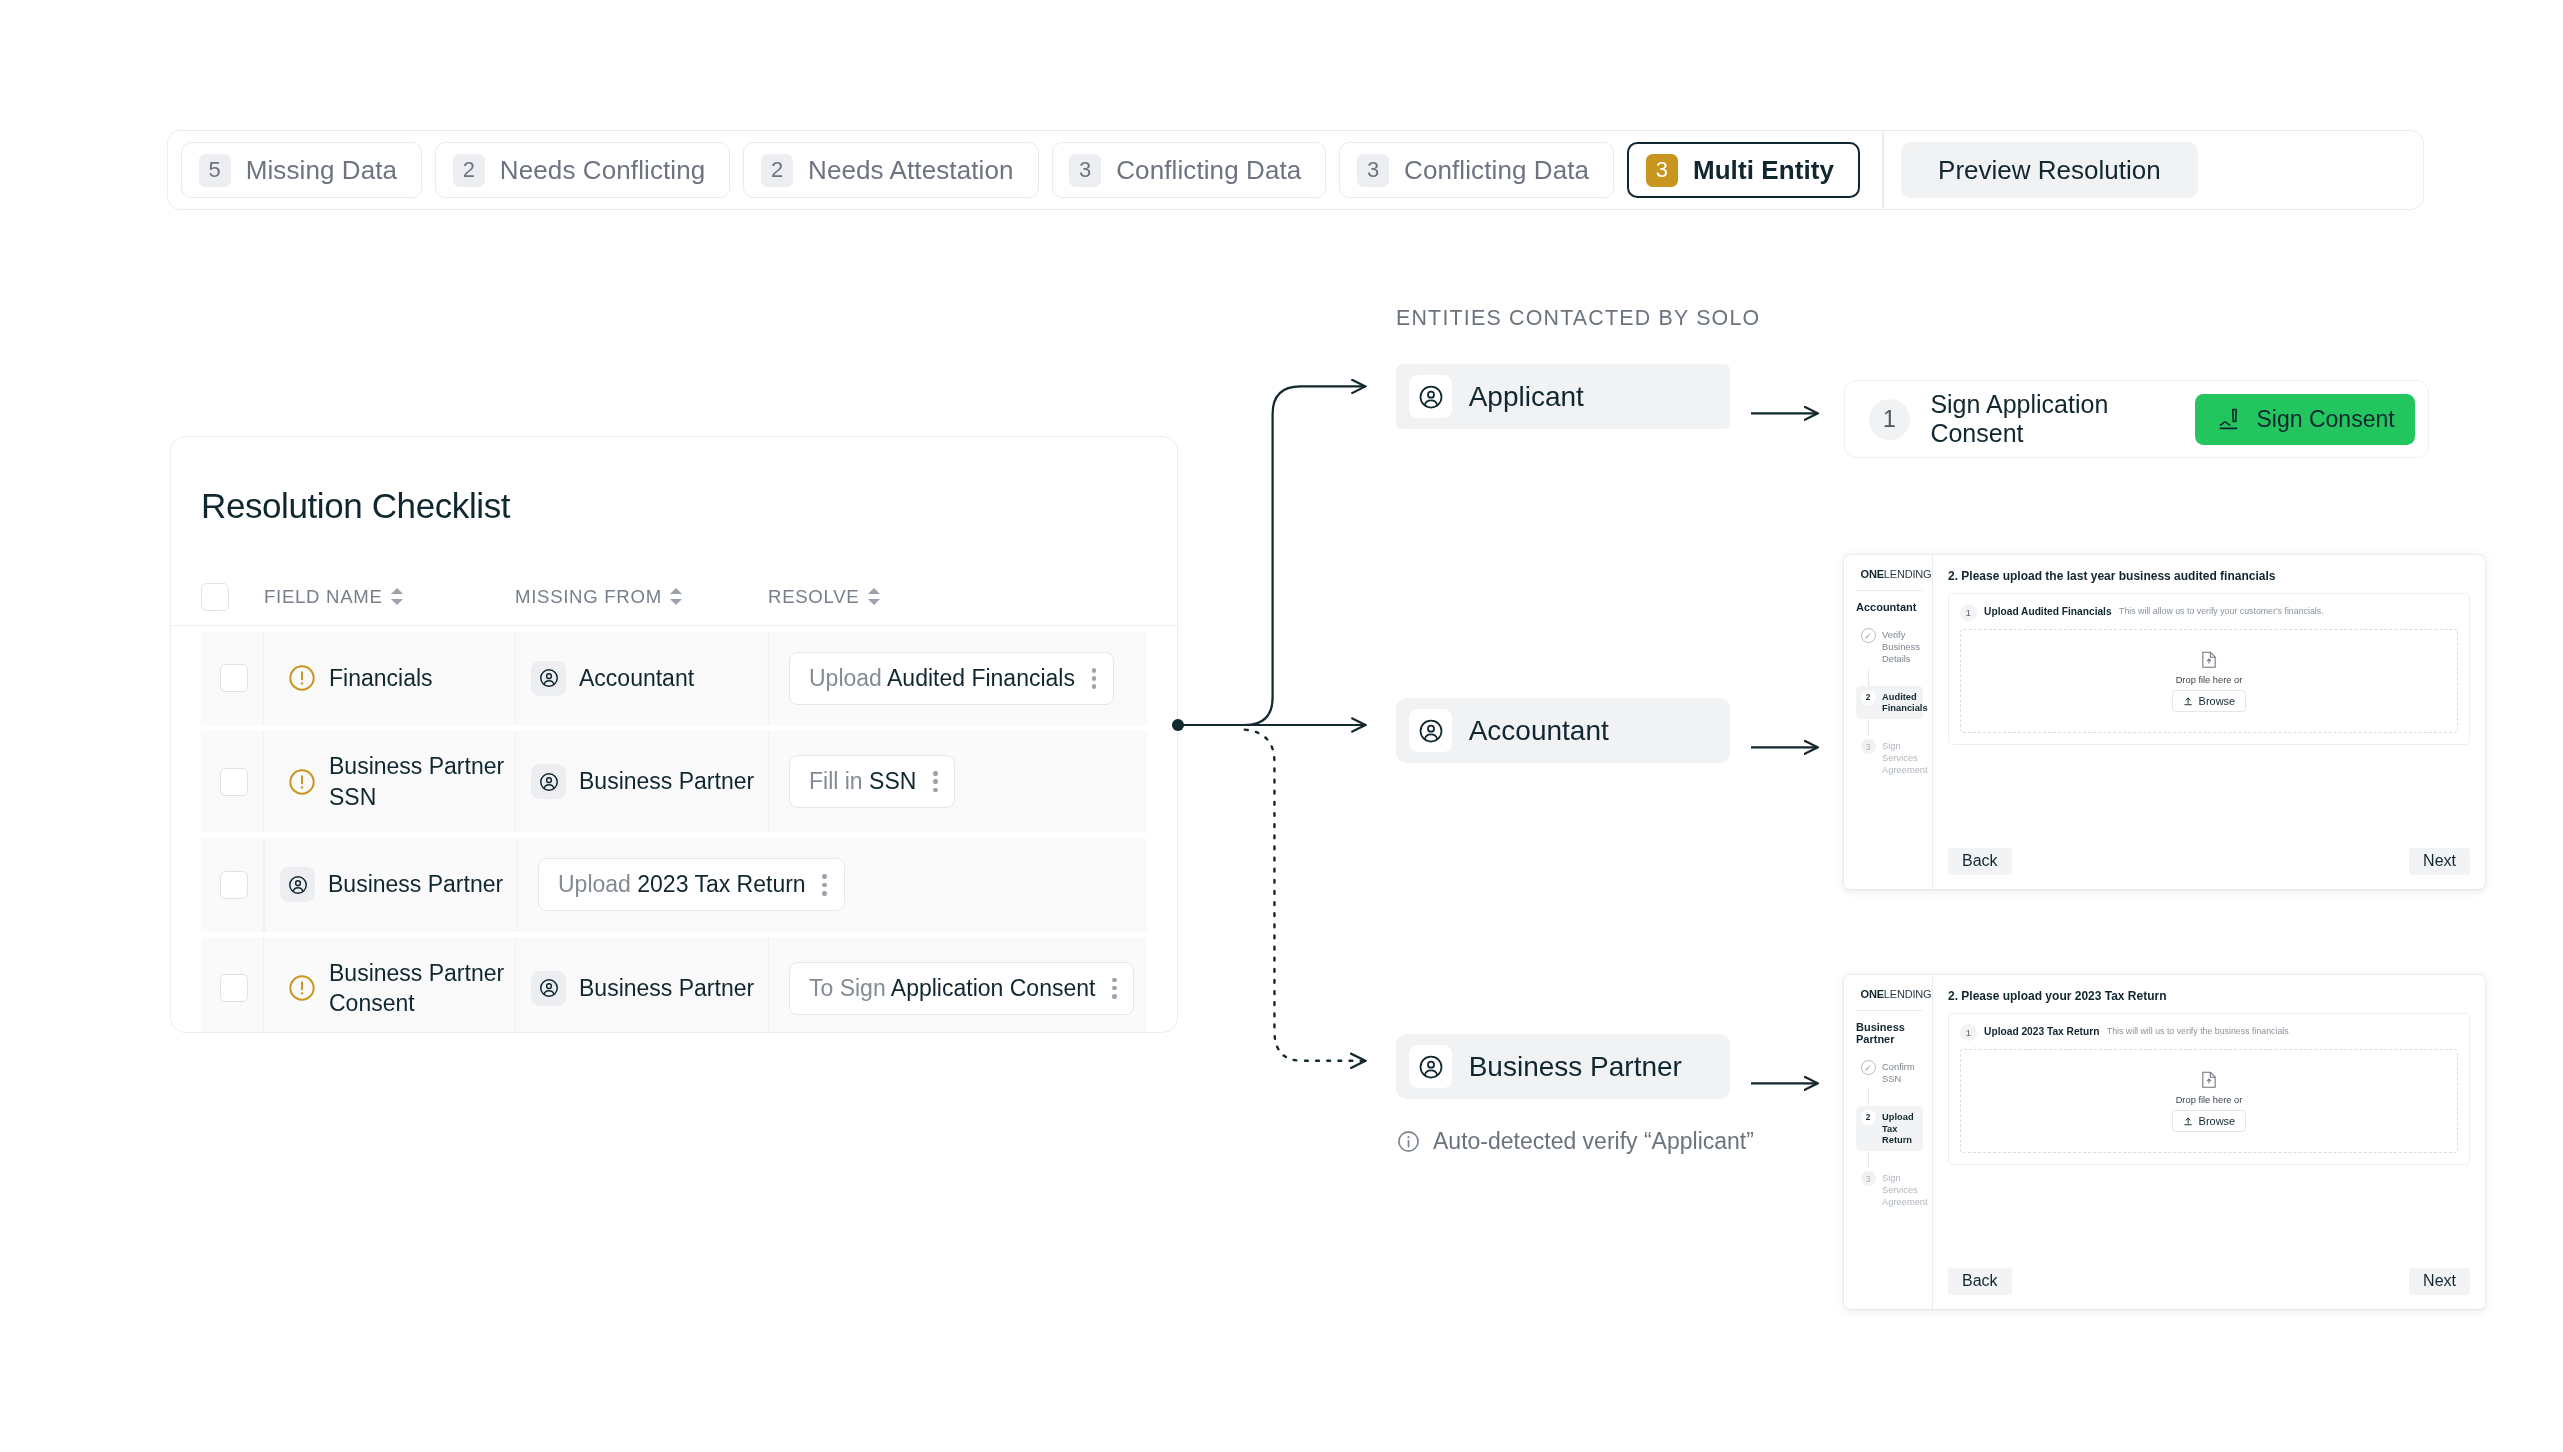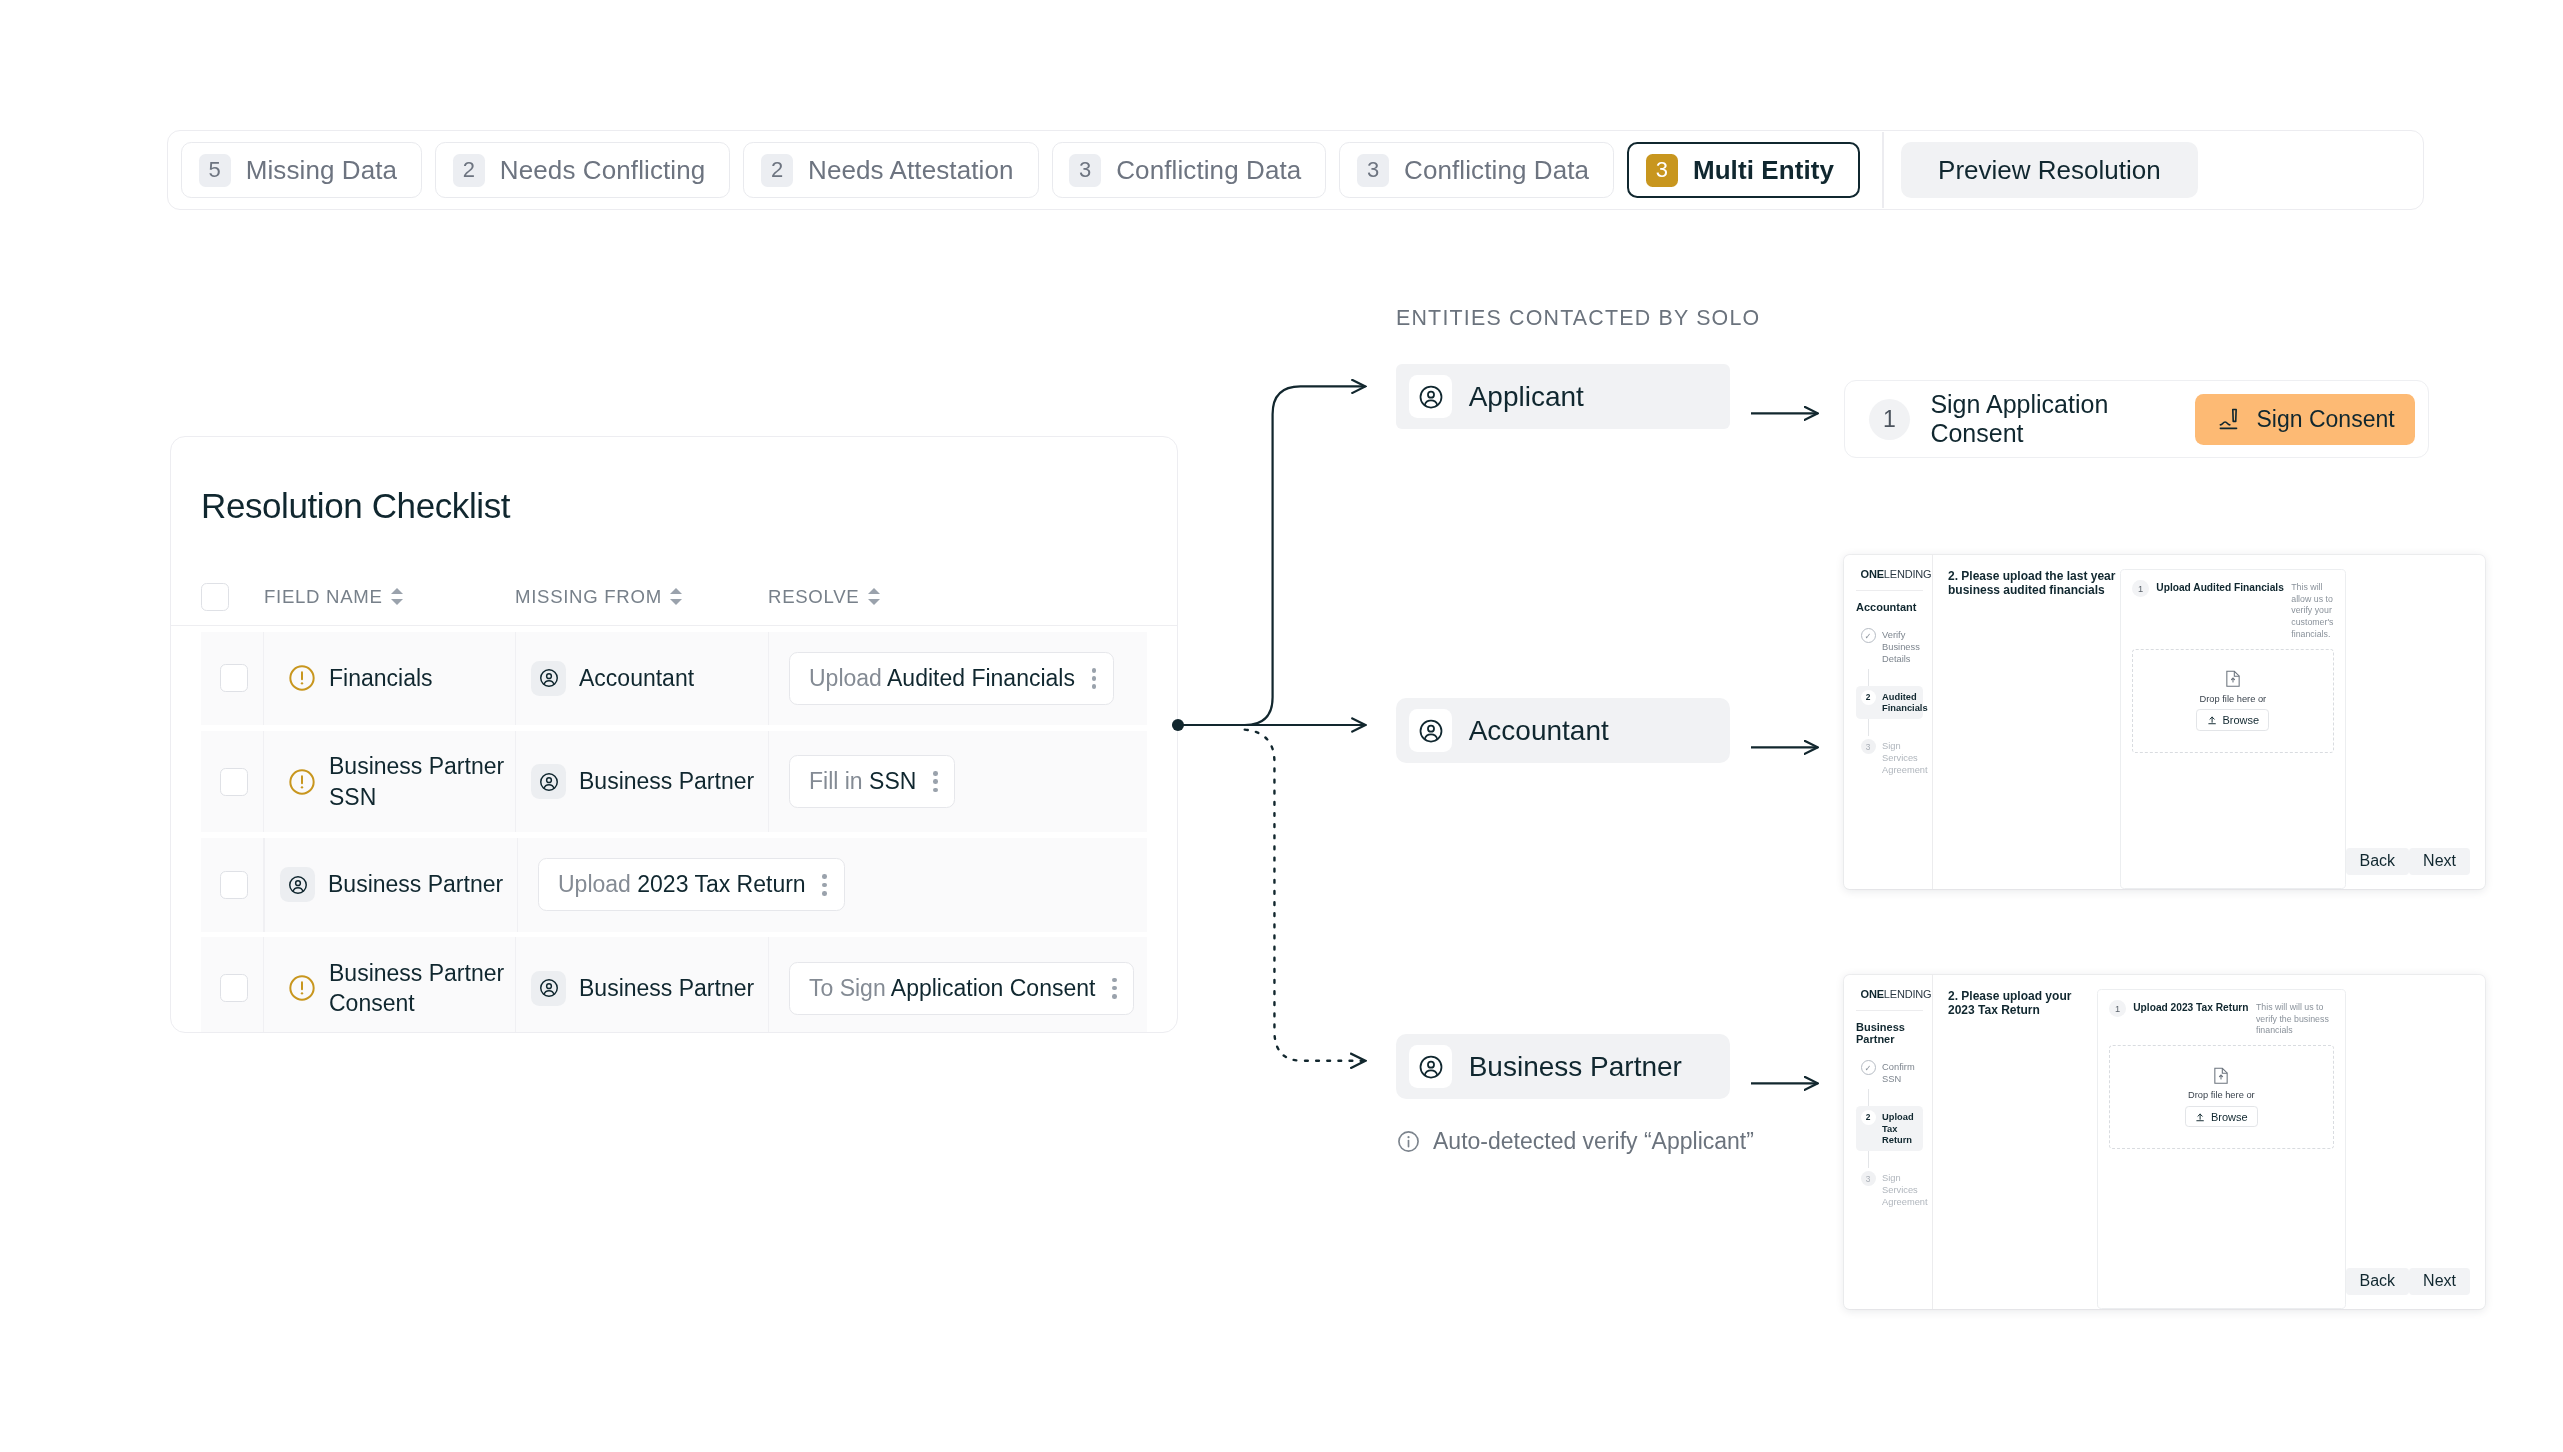--- a/index.html
+++ b/index.html
@@ -131,21 +131,21 @@
     background: #fff; border: 1.9px solid #eeeff2; border-radius: 12px;
     display: flex; align-items: center; padding: 0 13px 0 24px; gap: 20.4px;
   }
   .num-circle {
     width: 41px; height: 41px; border-radius: 50%; background: #f1f2f4;
     display: flex; align-items: center; justify-content: center;
     font-size: 23px; color: #4b535d; flex: none;
   }
   .consent-card .ctitle { font-size: 25px; color: #10272f; flex: 1; }
   .sign-btn {
-    display: flex; align-items: center; gap: 15px; background: #fdba74;
+    display: flex; align-items: center; gap: 15px; background: #22c55e;
     border: none; border-radius: 8.4px; padding: 12px 20.4px; font-size: 23px;
     color: #10272f; font-family: inherit; cursor: pointer;
   }
 
   .mock {
     position: absolute; width: 641px; height: 334px;
     background: #fff; border-radius: 5.6px;
     box-shadow: 0 1.9px 9.3px rgba(20,30,45,.10), 0 0 0 0.9px rgba(30,40,55,.05);
     display: flex; overflow: hidden;
   }
@@ -164,21 +164,21 @@
               display: flex; align-items: center; justify-content: center; font-size: 8.4px; }
   .step.done .sn { border: 0.9px solid #b6bcc4; color: #8a929b; }
   .step.cur .sn { background: #fff; color: #10272f; font-weight: 600; }
   .step.todo .sn { background: #f0f1f3; color: #a8aeb6; }
   .step .stxt { font-size: 9.3px; line-height: 1.28; padding-top: 1.9px; }
   .step.done .stxt { color: #7d858e; }
   .step.cur .stxt { color: #10272f; font-weight: 600; }
   .step.todo .stxt { color: #b0b6bd; }
   .step-line { width: 0.9px; height: 16.7px; background: #e3e5e8; margin-left: 12px; }
 
-  .mock-main { flex: 1; padding: 14px 15px 0 15px; display: flex; flex-direction: row; }
+  .mock-main { flex: 1; padding: 14px 15px 0 15px; display: flex; flex-direction: column; }
   .mock-q { font-size: 12px; font-weight: 600; color: #10272f; margin-bottom: 10.2px; }
   .mock-panel { border: 0.9px solid #eceef0; border-radius: 4.6px; padding: 10.2px 11px 11px 11px; }
   .mock-prow { display: flex; align-items: flex-start; gap: 7.4px; margin-bottom: 8.4px; }
   .mock-pn { width: 16.7px; height: 16.7px; border-radius: 50%; background: #f2f3f5;
              font-size: 9.3px; color: #5b636c; display: flex; align-items: center;
              justify-content: center; flex: none; }
   .mock-pt { font-size: 10.2px; font-weight: 600; color: #10272f; white-space: nowrap; padding-top: 1.9px; }
   .mock-ph { font-size: 8.8px; color: #8a929b; line-height: 1.32; padding-top: 1.9px; }
   .dropzone { border: 0.9px dashed #d9dce0; border-radius: 3.7px; height: 104px;
               display: flex; flex-direction: column; align-items: center; justify-content: center; gap: 5.6px; }

